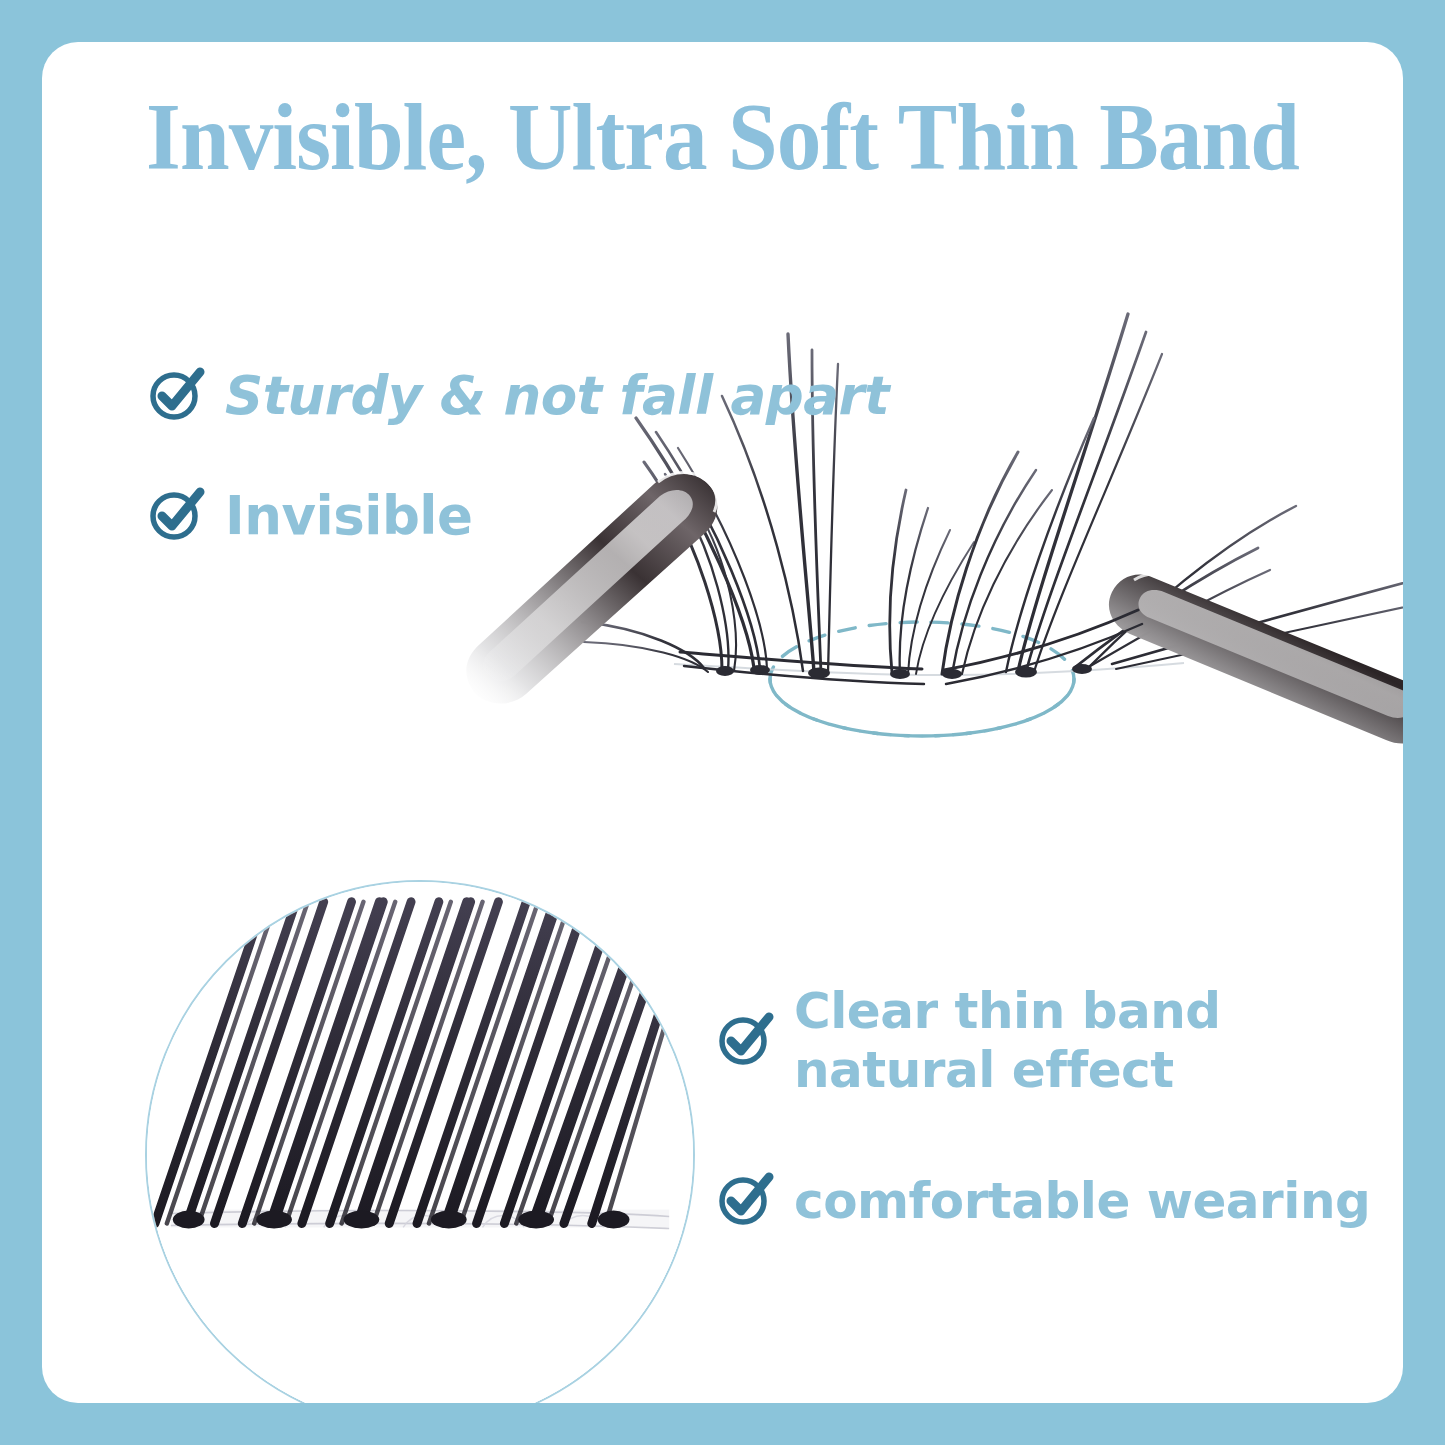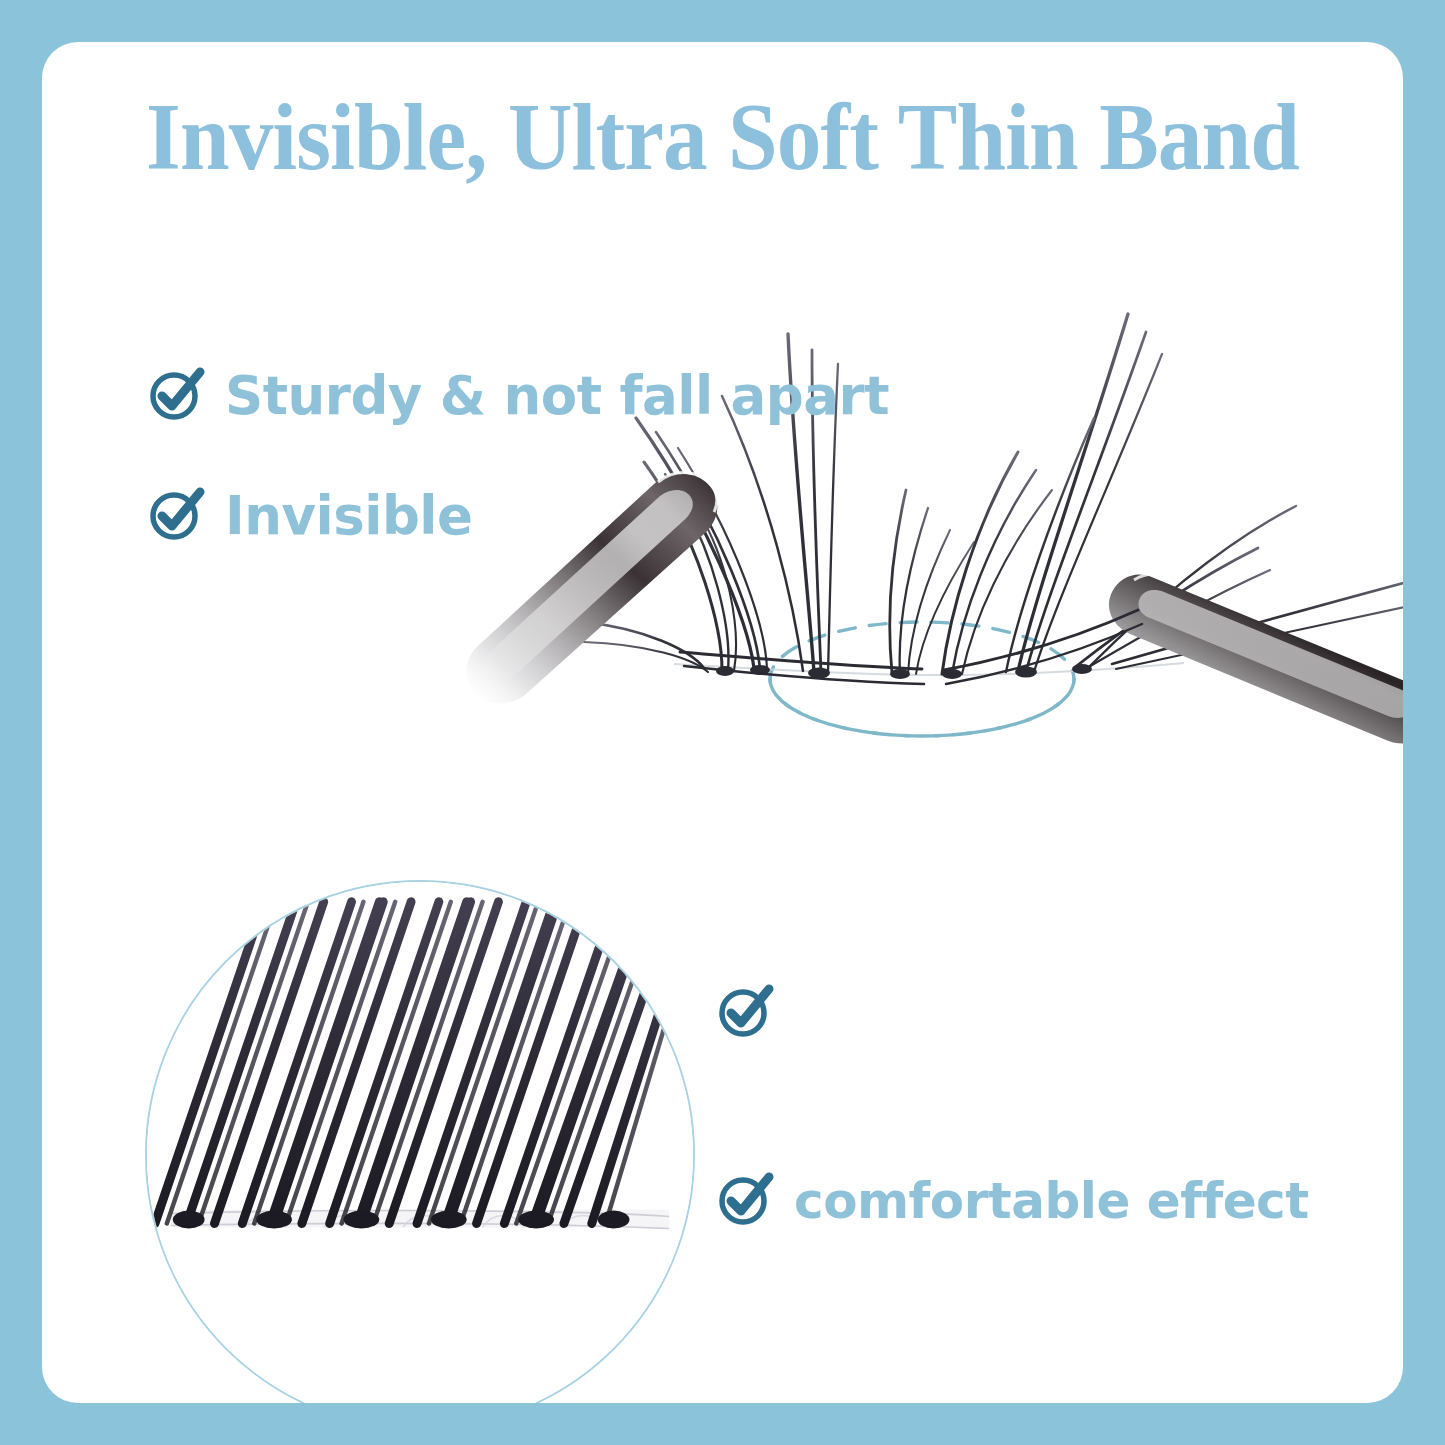--- a/index.html
+++ b/index.html
@@ -53,21 +53,21 @@
     gap: 20px;
   }
   .bullet .label {
     font-family: "DejaVu Sans", "Liberation Sans", sans-serif;
     font-weight: bold;
     color: #8FC2D9;
     letter-spacing: -0.5px;
   }
   .chk { flex: 0 0 auto; display:block; }
 
-  #bullet-sturdy   { left: 105px; top: 323px; }
+  #bullet-sturdy   { left: 105px; top: 323px; font-style: italic; }
   #bullet-reusable { left: 105px; top: 443px; }
   #bullet-clear    { left: 674px; top: 940px; }
   #bullet-soft     { left: 674px; top: 1128px; }
 
   #bullet-sturdy .label,
   #bullet-reusable .label { font-size: 53px; line-height: 1.12; }
   #bullet-clear .label,
   #bullet-soft .label { font-size: 50px; line-height: 1.18; }
 
   
@@ -249,31 +249,35 @@
       <span class="label">Invisible</span>
     </div>
 
     <div class="bullet" id="bullet-clear">
       <span class="chk">
         <svg width="58" height="58" viewBox="0 0 58 58" xmlns="http://www.w3.org/2000/svg">
           <circle cx="27" cy="31" r="21" fill="none" stroke="#2E6E8E" stroke-width="5.5"></circle>
           <path d="M15,31 L25,41 L53,7" fill="none" stroke="#2E6E8E" stroke-width="9" stroke-linecap="round" stroke-linejoin="round"></path>
         </svg>
       </span>
+      <span class="label">
+        <span style="display:block">Clear thin band</span>
+        <span style="display:block">natural effect</span>
+      </span>
     </div>
 
     <div class="bullet" id="bullet-soft">
       <span class="chk">
         <svg width="58" height="58" viewBox="0 0 58 58" xmlns="http://www.w3.org/2000/svg">
           <circle cx="27" cy="31" r="21" fill="none" stroke="#2E6E8E" stroke-width="5.5"></circle>
           <path d="M15,31 L25,41 L53,7" fill="none" stroke="#2E6E8E" stroke-width="9" stroke-linecap="round" stroke-linejoin="round"></path>
         </svg>
       </span>
       <span class="label">
-        <span style="display:block">comfortable effect</span>
+        <span style="display:block">comfortable wearing</span>
       </span>
     </div>
 
     <div id="photo-circle">
       <svg viewBox="0 0 550 550" xmlns="http://www.w3.org/2000/svg">
         <defs>
           <linearGradient id="macroFiber" x1="0" y1="1" x2="0" y2="0">
             <stop offset="0" stop-color="#1c1a22"></stop>
             <stop offset="0.55" stop-color="#2e2b37"></stop>
             <stop offset="1" stop-color="#433f50"></stop>

